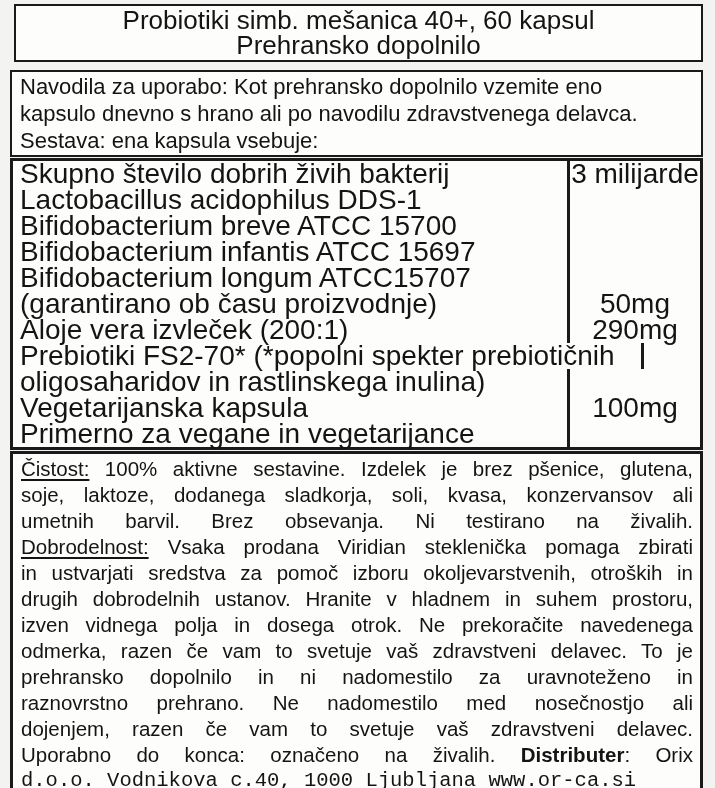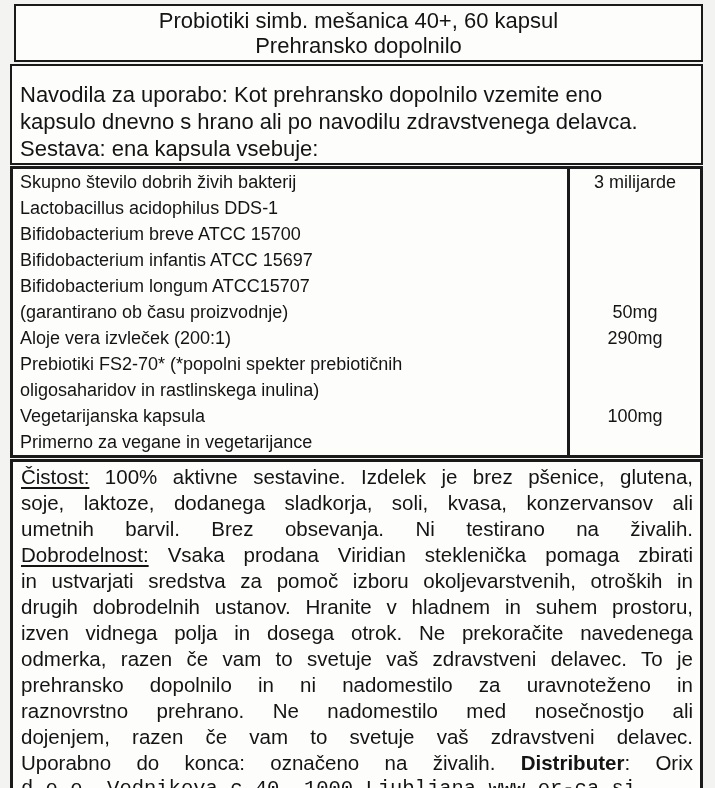--- a/index.html
+++ b/index.html
@@ -21,35 +21,35 @@
     position:relative;width:715px;height:788px;
     padding:4px 12px 0 10px;
   }
   .box{
     background:var(--box-bg);
     border:2px solid var(--border);
   }
   .title-box{
     margin-left:4px;
     text-align:center;
-    font-size:22px;line-height:25px;
+    font-size:26px;line-height:25px;
     padding:2px 4px 2px;
     border-width:2px;
   }
   .directions-box{
-    margin-top:2px;
+    margin-top:8px;
     font-size:22px;line-height:27px;
-    padding:15px 6px 1px 8px;
+    padding:1px 6px 1px 8px;
     border-width:2px;
   }
   .directions-box .dline{white-space:nowrap;}
   .table-box{
     margin-top:1px;
     border-width:3px;
-    font-size:18px;
+    font-size:28px;
   }
   .trow{display:flex;}
   .tname{
     flex:1;
     padding-left:7px;
     line-height:26px;
     white-space:nowrap;
   }
   .tamount{
     width:133px;

